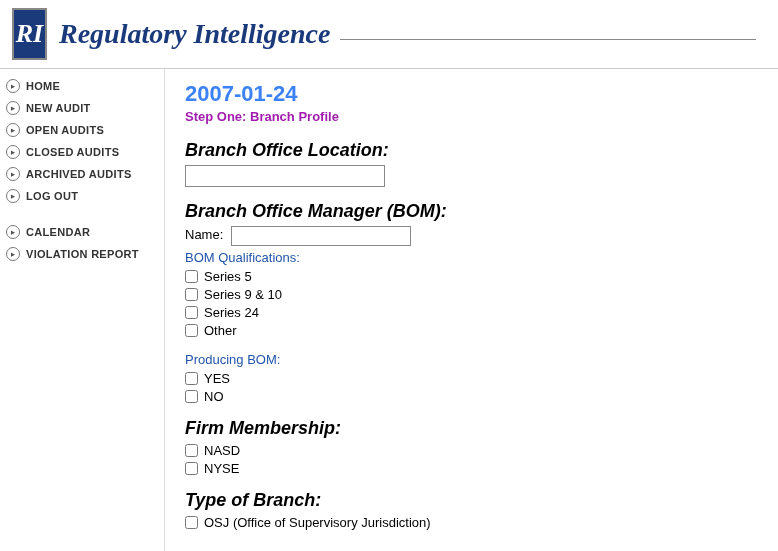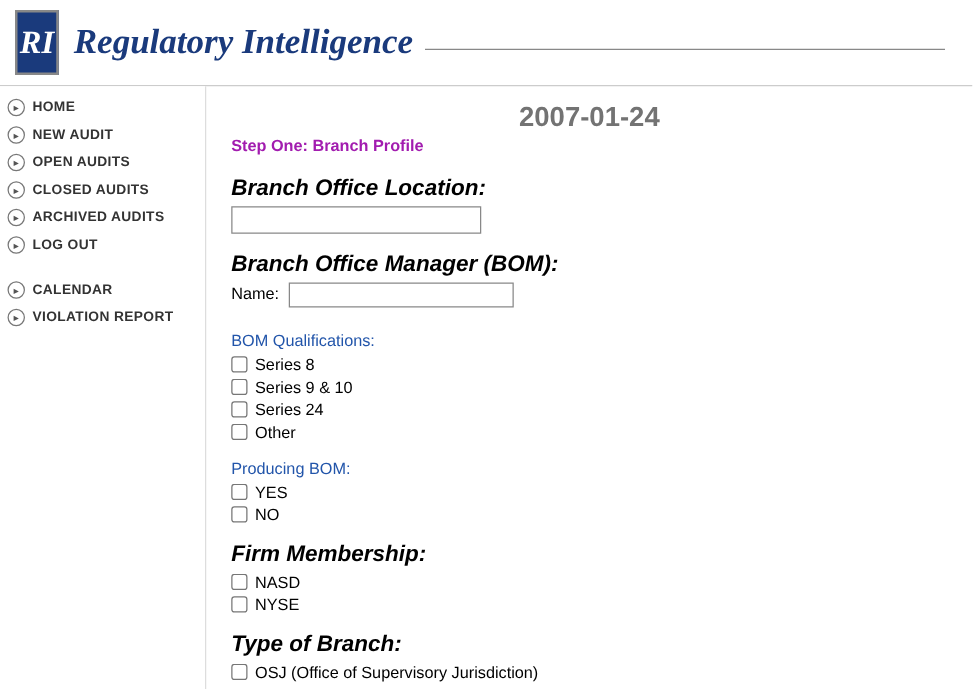--- a/index.html
+++ b/index.html
@@ -88,23 +88,22 @@
     }
 
     
     #main {
       flex: 1;
       padding: 12px 20px;
     }
     #audit-date {
       font-size: 22px;
       font-weight: bold;
-      color: #737373;
+      color: #3b82f6;
       margin-bottom: 2px;
-      text-align: center;
     }
     #step-label {
       font-size: 13px;
       font-weight: bold;
       color: #a21caf;
       margin-bottom: 16px;
     }
 
     .field-section {
       margin-bottom: 14px;
@@ -121,21 +120,21 @@
       width: 200px;
       height: 22px;
       border: 1px solid #888;
       padding: 2px 4px;
       font-size: 12px;
     }
 
     .inline-label {
       font-size: 13px;
       color: #000;
-      margin-bottom: 19px;
+      margin-bottom: 4px;
     }
     .inline-label span {
       display: inline-block;
       margin-right: 4px;
     }
     .inline-input {
       display: inline-block;
       width: 180px;
       height: 20px;
       border: 1px solid #888;
@@ -232,21 +231,21 @@
       <div class="field-label">Branch Office Manager (BOM):</div>
       <div class="inline-label">
         <span>Name:</span>
         <input class="inline-input" type="text" style="">
       </div>
 
       <div class="sub-label">BOM Qualifications:</div>
 
       <div class="checkbox-item">
         <input type="checkbox" style="">
-        <span>Series 8</span>
+        <span>Series 5</span>
       </div>
       <div class="checkbox-item">
         <input type="checkbox" style="">
         <span>Series 9 &amp; 10</span>
       </div>
       <div class="checkbox-item">
         <input type="checkbox" style="">
         <span>Series 24</span>
       </div>
       <div class="checkbox-item">

